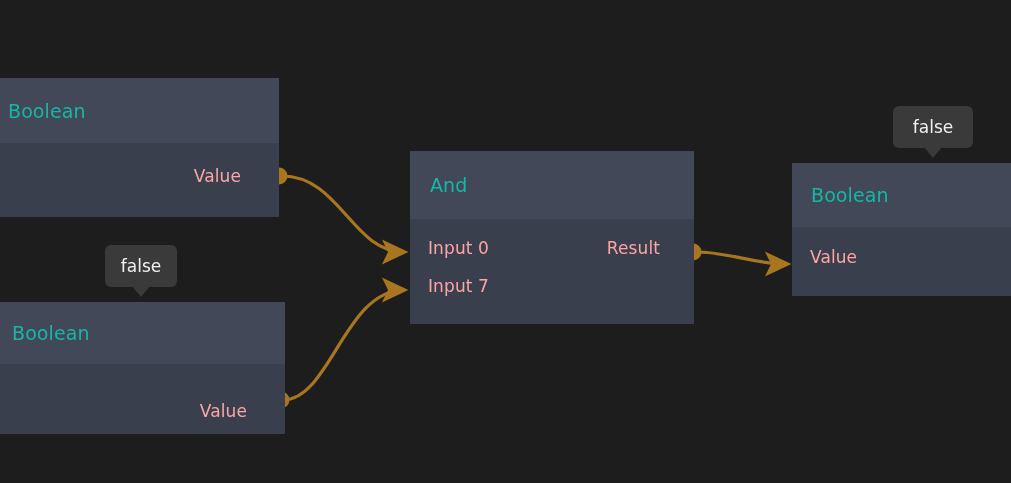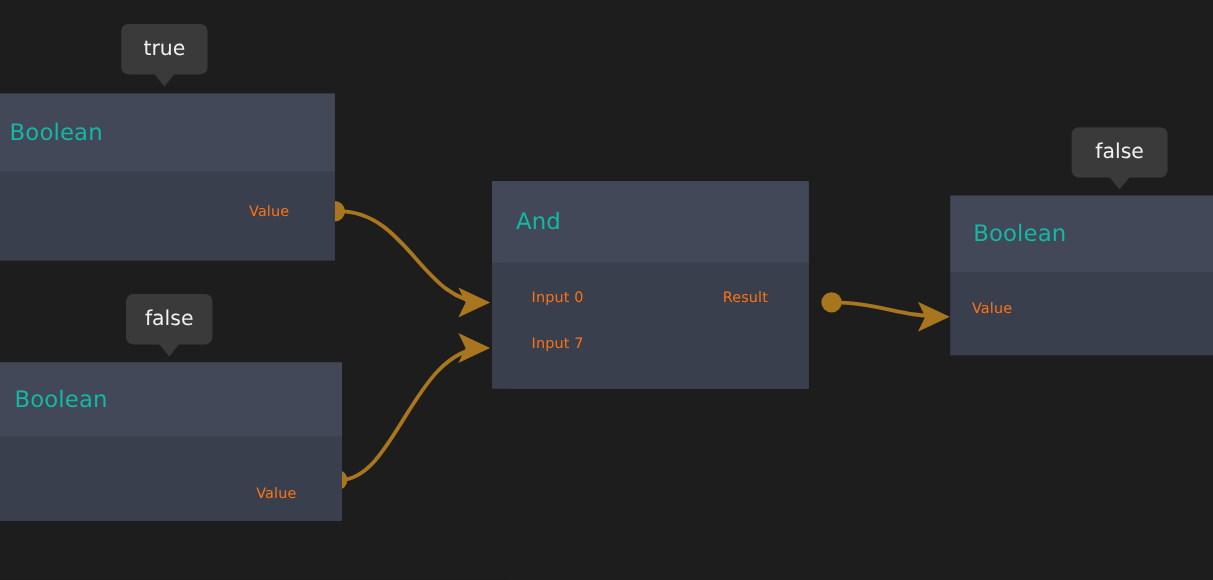--- a/index.html
+++ b/index.html
@@ -50,22 +50,22 @@
     position: absolute;
     display: flex;
     align-items: center;
     height: 22px;
     white-space: nowrap;
   }
   .port-row.out {
     justify-content: flex-end;
   }
   .port-label {
-    color: #f97316;
-    font-size: 12px;
+    color: #fca5a5;
+    font-size: 17px;
     letter-spacing: 0.1px;
   }
   .tooltip {
     position: absolute;
     background: #3a3a3a;
     border-radius: 6px;
     color: #f0f0f0;
     font-size: 17px;
     display: flex;
     align-items: center;
@@ -120,46 +120,42 @@
     <div class="node-header" style="height:65px; padding-left:46px;">
       <span class="node-title">Boolean</span>
     </div>
     <div class="node-body" style="height:74px;">
       <div class="port-row out" style="right:38px; top:87px; transform:translateY(-65px);">
         <span class="port-label">Value</span>
       </div>
     </div>
   </div>
 
-  <div class="tooltip" style="left:101px; top:20px; min-width:72px;">
-    <span>true</span>
-    <span class="tail"></span>
-  </div>
 
   <div class="node" style="left:-36px; top:302px; width:321px; height:132px;">
     <div class="node-header" style="height:62px; padding-left:48px;">
       <span class="node-title">Boolean</span>
     </div>
     <div class="node-body" style="height:70px;">
       <div class="port-row out" style="right:38px; top:36px;">
         <span class="port-label">Value</span>
       </div>
     </div>
   </div>
 
   <div class="tooltip" style="left:105px; top:245px; min-width:72px;">
     <span>false</span>
     <span class="tail"></span>
   </div>
 
-  <div class="node" style="left:410px; top:151px; width:264px; height:173px;">
+  <div class="node" style="left:410px; top:151px; width:284px; height:173px;">
     <div class="node-header" style="height:68px; padding-left:20px;">
       <span class="node-title">And</span>
     </div>
-    <div class="node-body" style="height:105px;margin-left:15px;">
+    <div class="node-body" style="height:105px;">
       <div class="port-row" style="left:18px; top:18px;">
         <span class="port-label">Input 0</span>
       </div>
       <div class="port-row" style="left:18px; top:56px;">
         <span class="port-label">Input 7</span>
       </div>
       <div class="port-row out" style="right:34px; top:18px;">
         <span class="port-label">Result</span>
       </div>
     </div>

